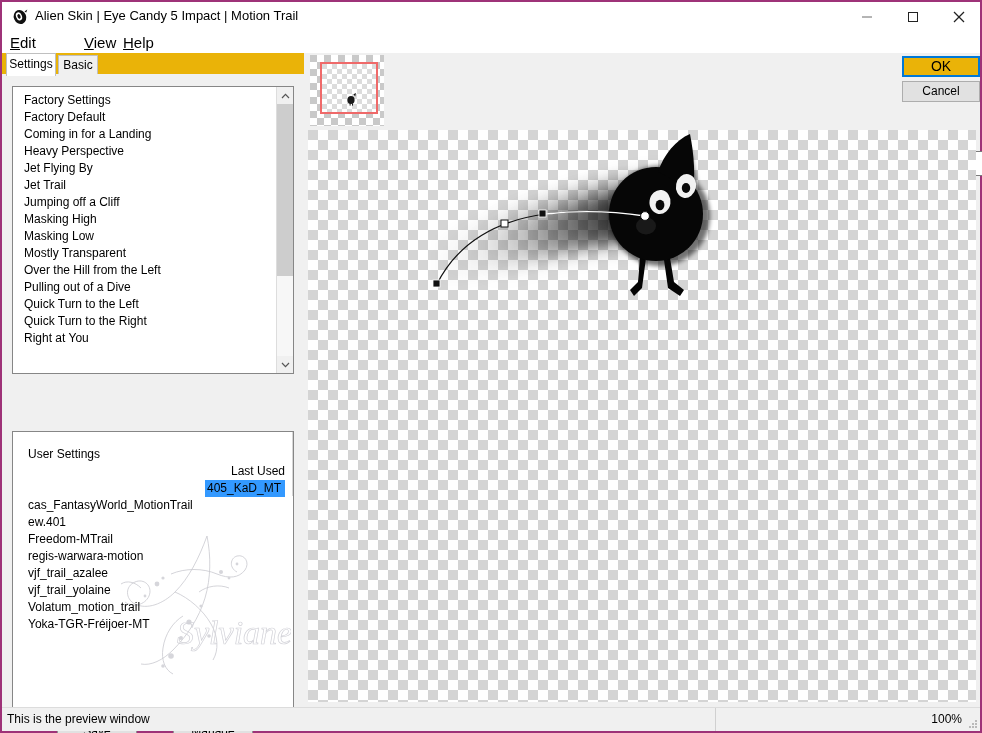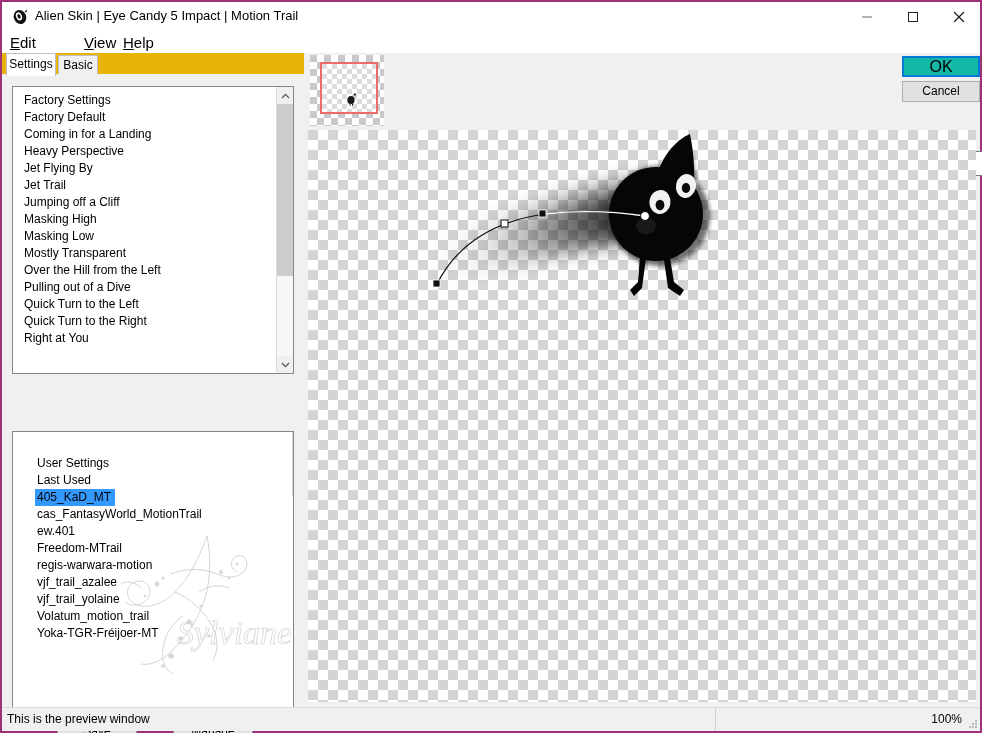--- a/index.html
+++ b/index.html
@@ -157,21 +157,21 @@
   }
   .list-row.group { padding-left: 11px; }
   .list-row.sel {
     background: #3399ff;
     color: #000000;
     display: inline-block;
     padding-left: 2px;
     padding-right: 4px;
     margin-left: 9px;
   }
-  .list-row-wrap { height: 17px; }
+  .list-row-wrap { height: 17px; text-align: right; }
 
   
   #factory-scrollbar {
     position: absolute;
     right: 0; top: 0;
     width: 16px; height: 286px;
     background: #f0f0f0;
     border-left: 1px solid #ddd;
   }
   .sb-arrow {
@@ -203,23 +203,23 @@
     position: absolute;
     left: 10px; top: 378px;
     width: 282px; height: 280px;
     box-sizing: border-box;
     border: 1px solid #868686;
     background: #ffffff;
     overflow: hidden;
   }
   #user-list {
     position: absolute;
-    left: 0; top: 18px;
+    left: 0; top: 9px;
     width: 272px;
-    padding: 5px 0 0 13px;
+    padding: 5px 0 0 4px;
     box-sizing: border-box;
     z-index: 2;
   }
   #user-sb-line {
     position: absolute;
     right: 0; top: 0;
     width: 1px; height: 64px;
     background: #d6d6d6;
   }
   #watermark {
@@ -344,22 +344,22 @@
     left: 0; top: 0;
   }
 
   
   #btn-ok {
     position: absolute;
     left: 900px; top: 54px;
     width: 78px; height: 21px;
     box-sizing: border-box;
     border: 2px solid #0078d7;
-    background: #14b8a6;
-    font-size: 16px;
+    background: #eab308;
+    font-size: 14px;
     line-height: 17px;
     text-align: center;
     color: #000;
   }
   #btn-cancel {
     position: absolute;
     left: 900px; top: 79px;
     width: 78px; height: 21px;
     box-sizing: border-box;
     border: 1px solid #adadad;

